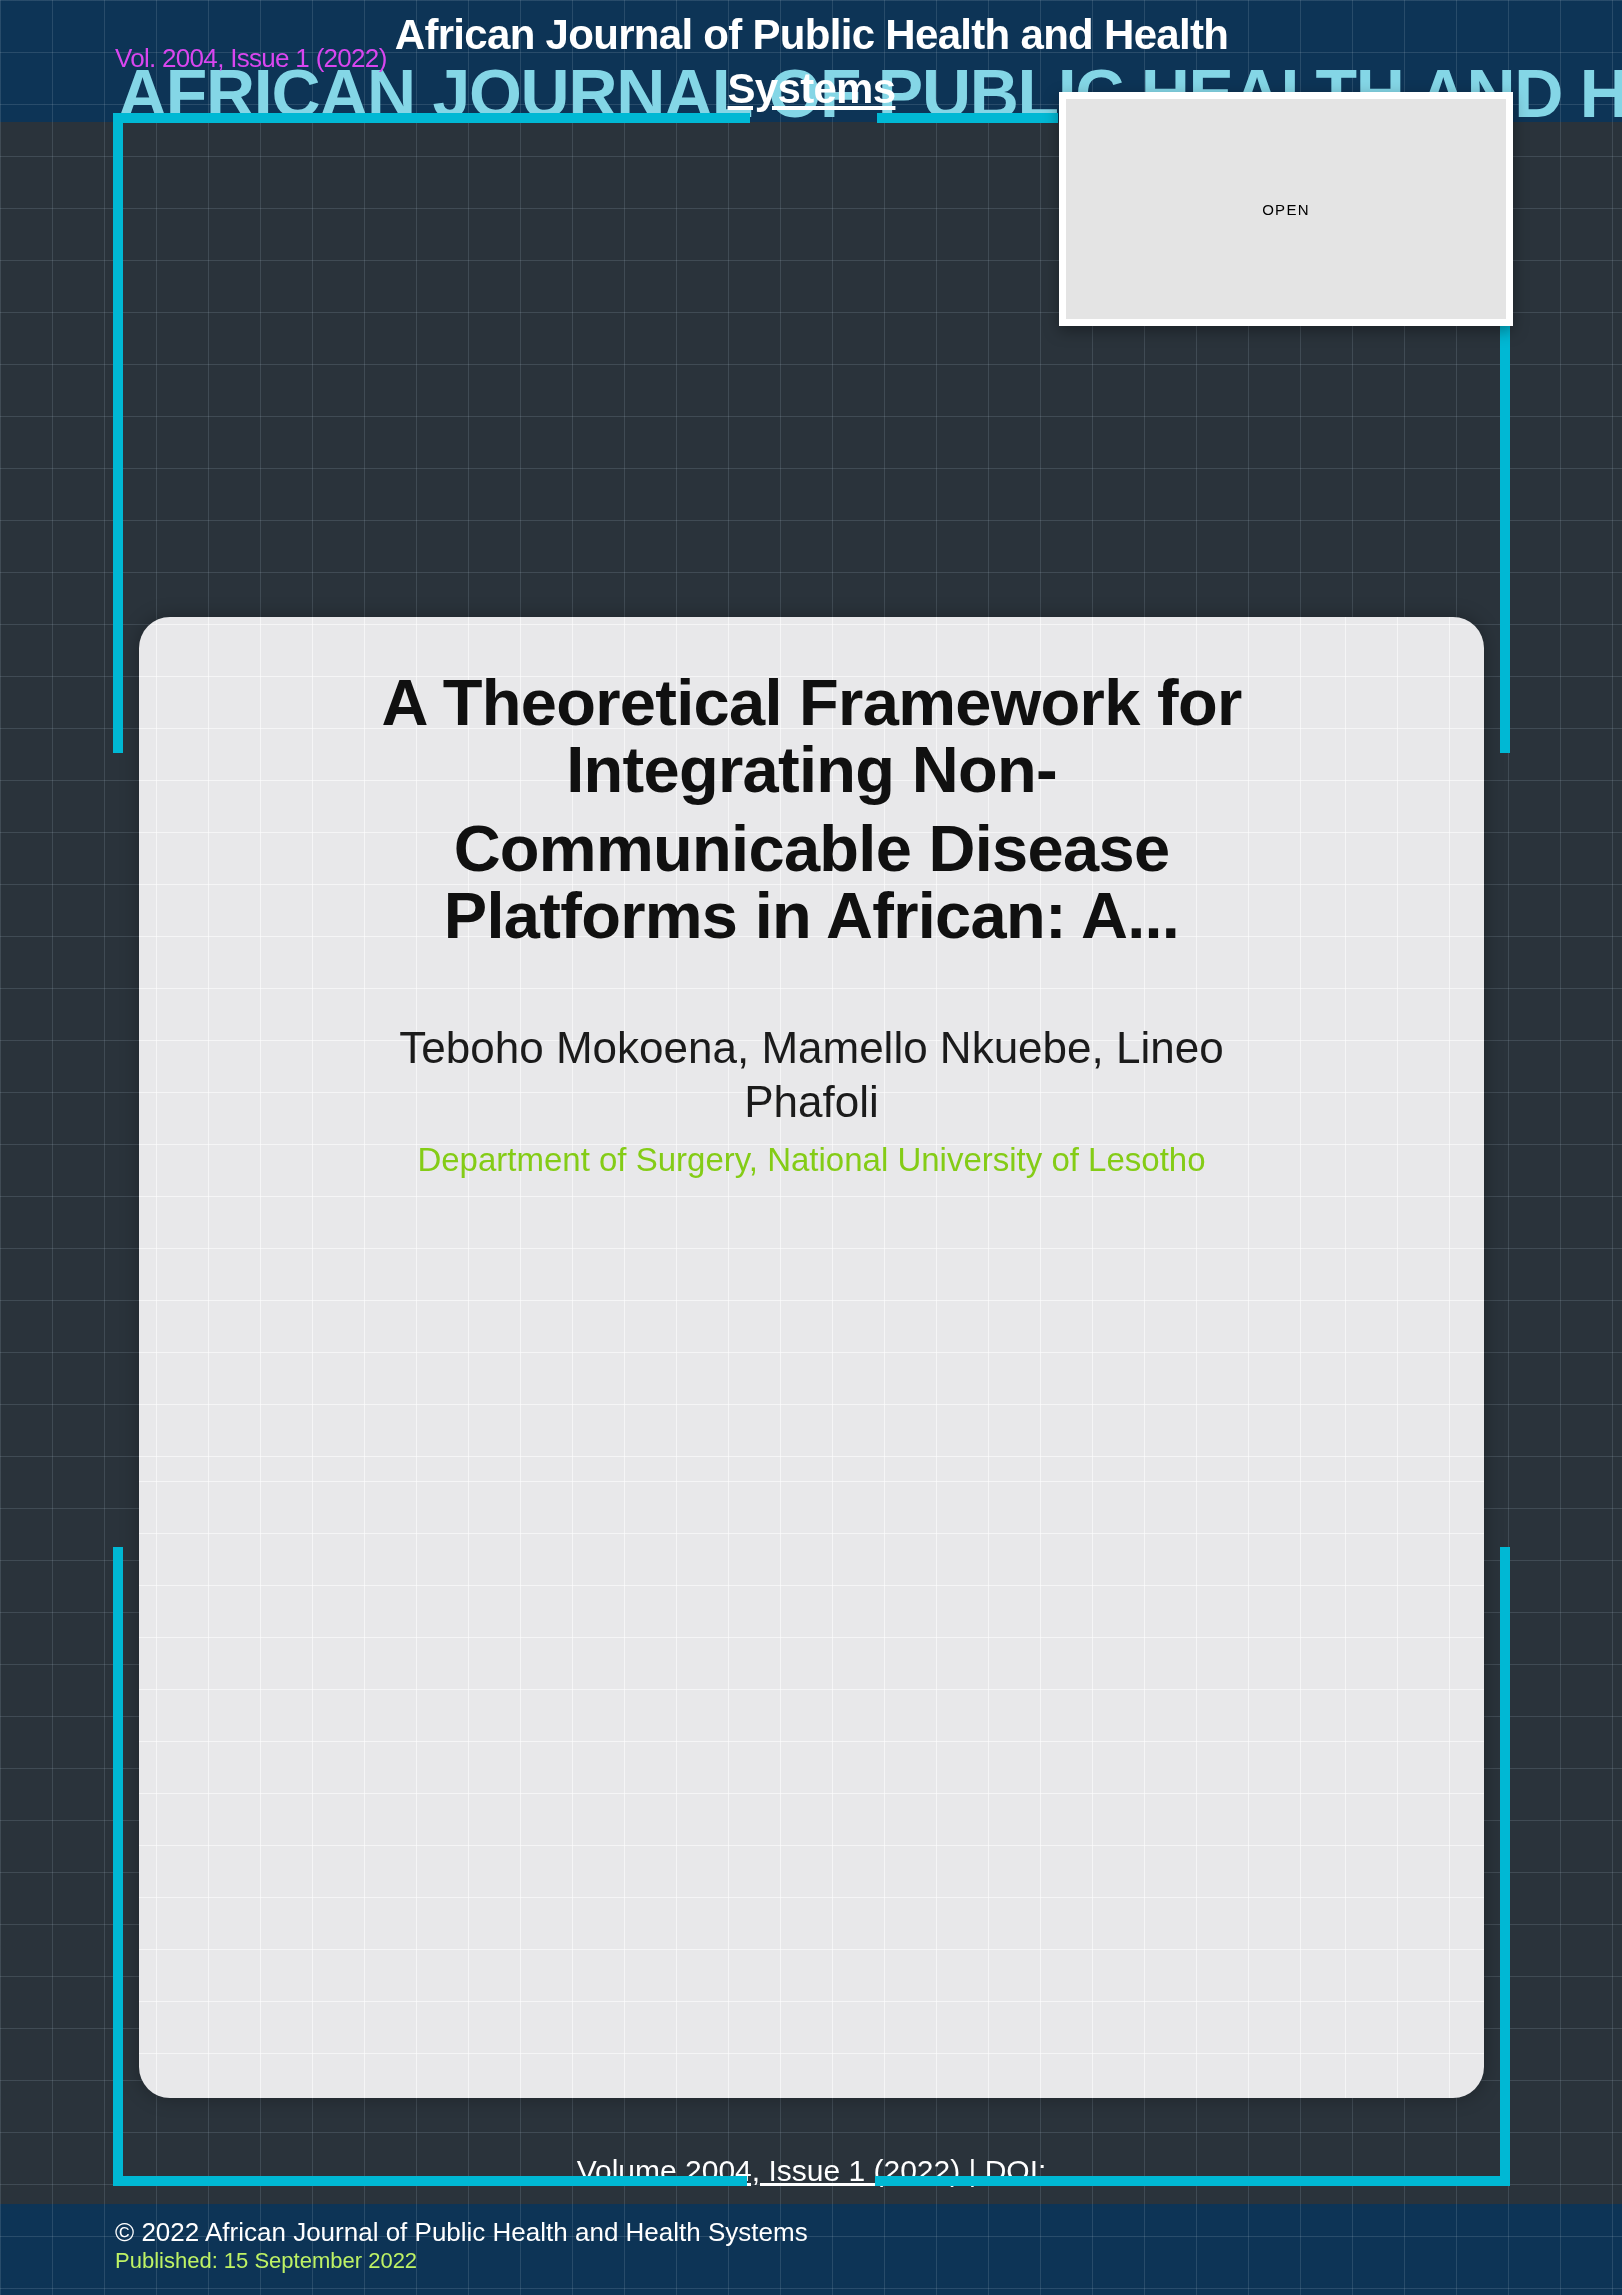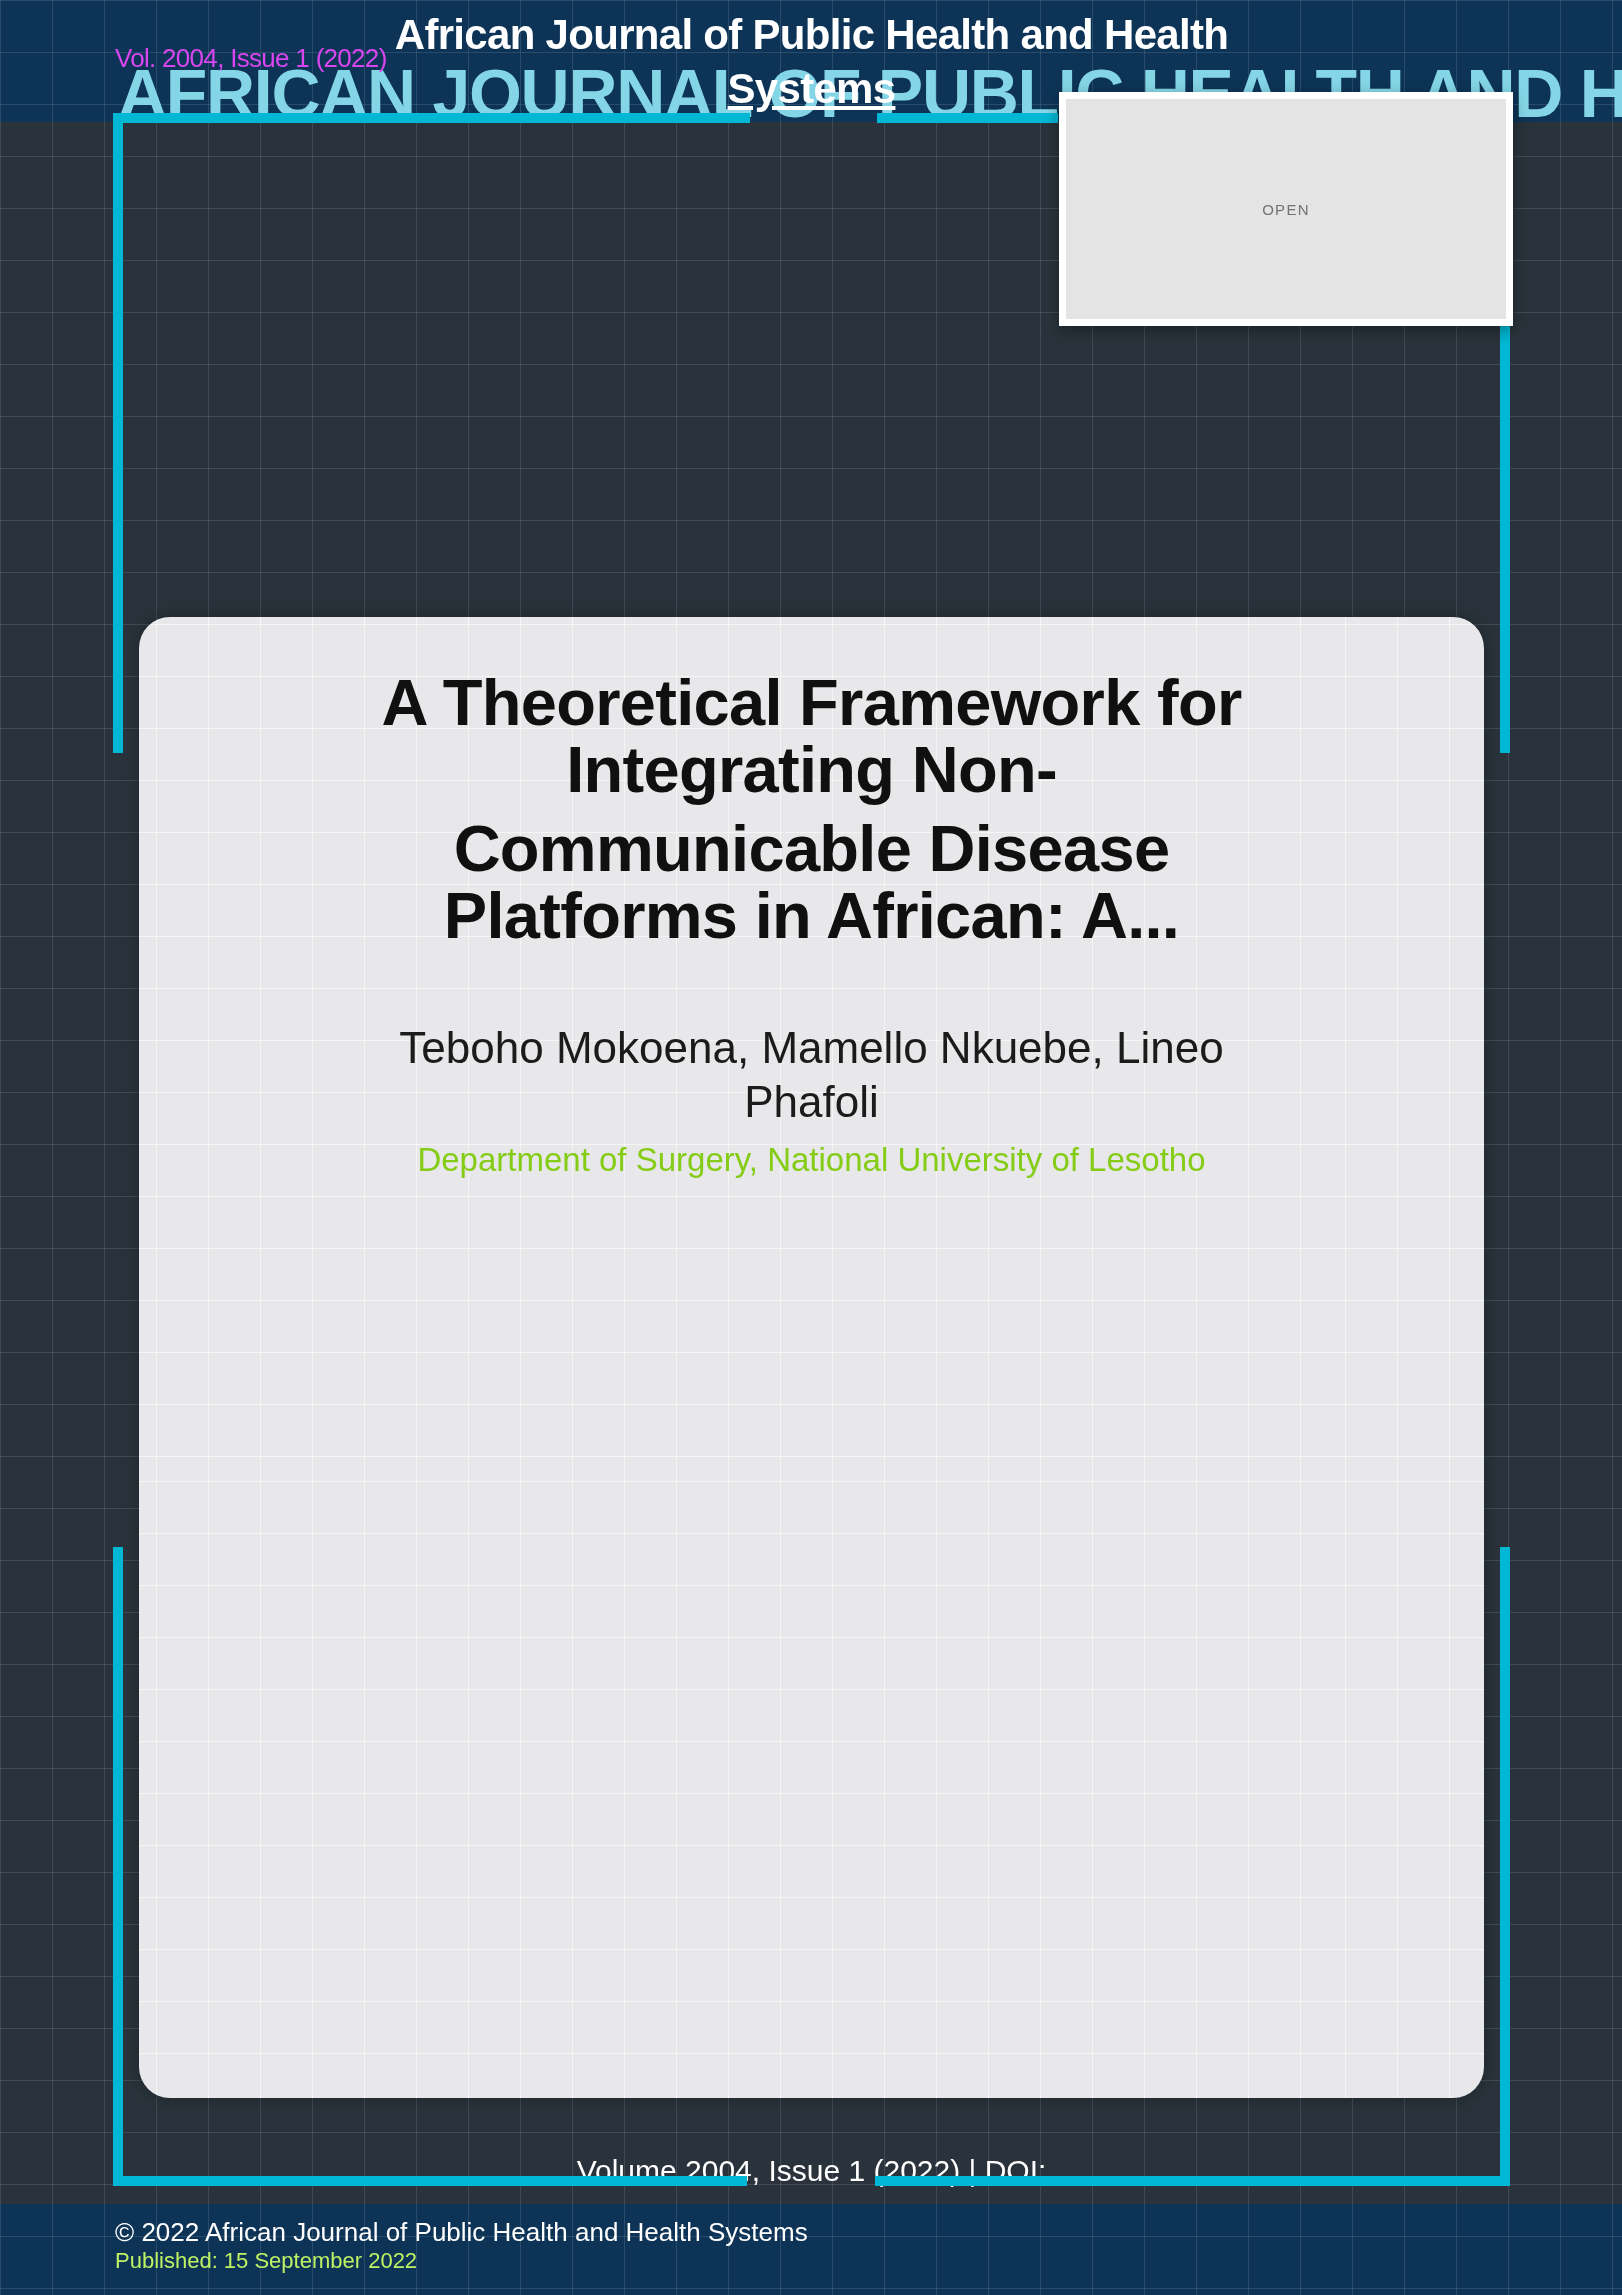--- a/index.html
+++ b/index.html
@@ -86,21 +86,21 @@
     height: 234px;
     background: #e4e4e4;
     border: 7.9px solid #ffffff;
     box-shadow: 0 5.2px 14.4px rgba(0,0,0,0.35);
     display: flex;
     align-items: center;
     justify-content: center;
     z-index: 5;
   }
   .open-box .open-label {
-    color: #737373;
+    color: #000000;
     font-size: 15px;
     letter-spacing: 1.3px;
   }
 
   
   .frame { position: absolute; background: #00b8d4; z-index: 4; }
   .ftb-a { left: 113px;  top: 113px;  width: 637px;  height: 9.8px; }  
   .ftb-b { left: 877px; top: 113px;  width: 181px;  height: 9.8px; }  
   .fll-t { left: 113px;  top: 113px;  width: 9.8px;   height: 640px; } 
   .frl-t { left: 1500px; top: 113px;  width: 9.8px;   height: 640px; } 
@@ -176,20 +176,21 @@
     left: 0;
     top: 2154px;
     width: 1623px;
     height: 35px;
     overflow: hidden;
     text-align: center;
     color: #ffffff;
     font-size: 30px;
     line-height: 33px;
     z-index: 3;
+    text-decoration: underline;
   }
 
   
   .copyright-text {
     position: absolute;
     left: 115px;
     top: 2217px;
     color: #ffffff;
     font-size: 26px;
     line-height: 30px;

